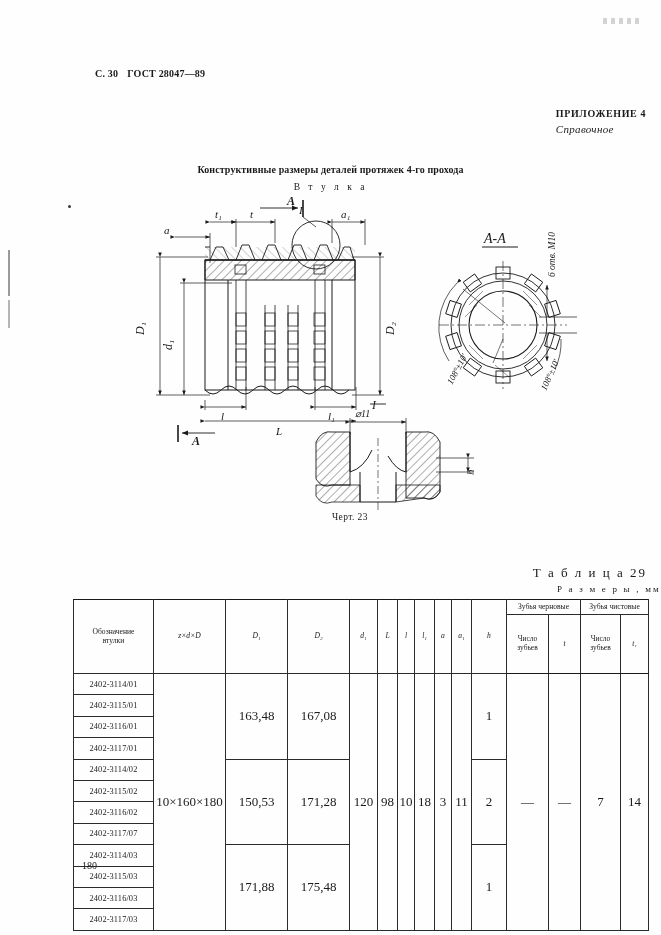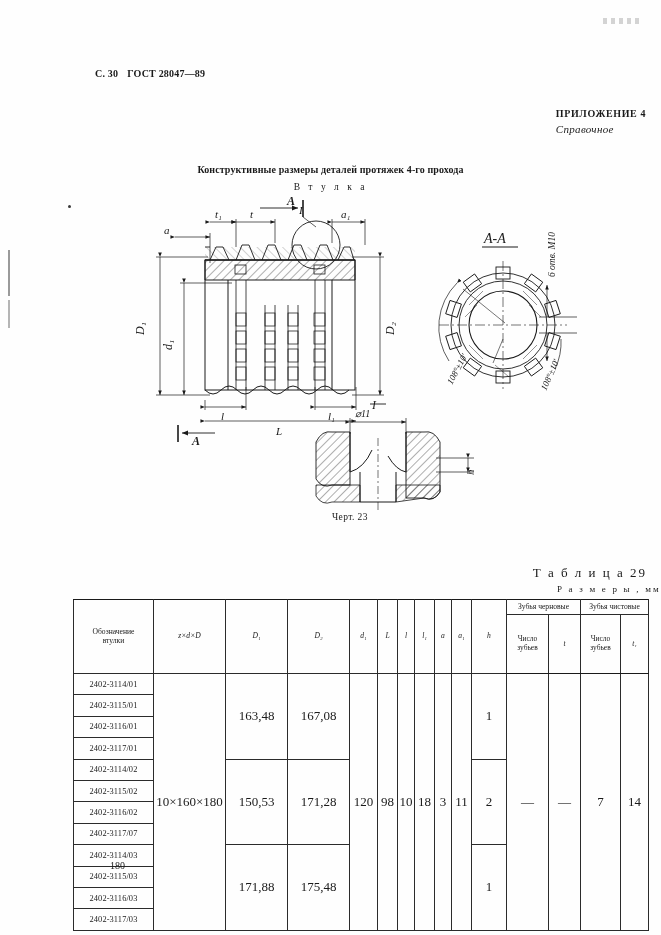--- a/index.html
+++ b/index.html
@@ -51,21 +51,21 @@
   table.t thead th{height:58px;line-height:1.15;font-size:7.4px;}
   table.t thead tr.grp th{height:14px;font-size:7.6px;}
   table.t td{height:20.4px;}
   .it{font-style:italic;}
   .desig{font-size:8.4px;letter-spacing:.1px;}
   .big{font-size:13px;}
   
   table.t thead tr:last-child th{border-bottom:1.6px solid #1a1a1a;margin-top:29px;}
   table.t thead tr:first-child th{border-top:1.6px solid #1a1a1a;}
 
-  .footer{position:absolute;left:82px;top:860px;font-size:10px;margin-left:28px;}
+  .footer{position:absolute;left:82px;top:860px;font-size:10px;}
   .mark-tl{position:absolute;left:8px;top:250px;width:2px;height:46px;background:#9a9a9a;}
   .mark-tl2{position:absolute;left:8px;top:300px;width:2px;height:28px;background:#b5b5b5;}
   .dot{position:absolute;left:68px;top:205px;width:3px;height:3px;border-radius:50%;background:#3a3a3a;}
   .tr-scrawl{position:absolute;right:18px;top:18px;width:40px;height:6px;
     background:repeating-linear-gradient(90deg,#c9c9c9 0 4px,transparent 4px 8px);opacity:.8;}
 </style>
 </head>
 <body>
 
 <div class="page">

